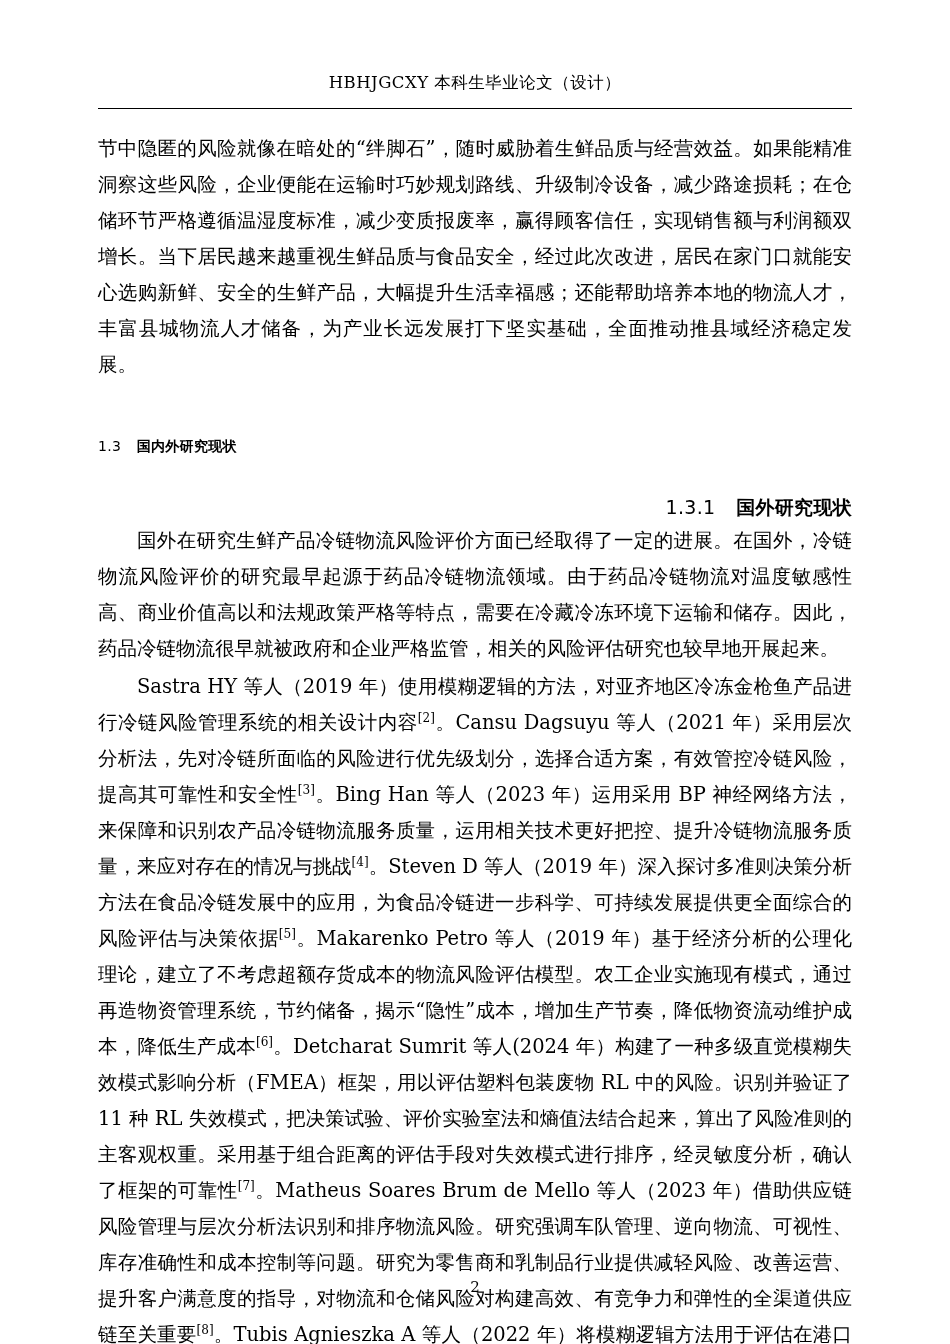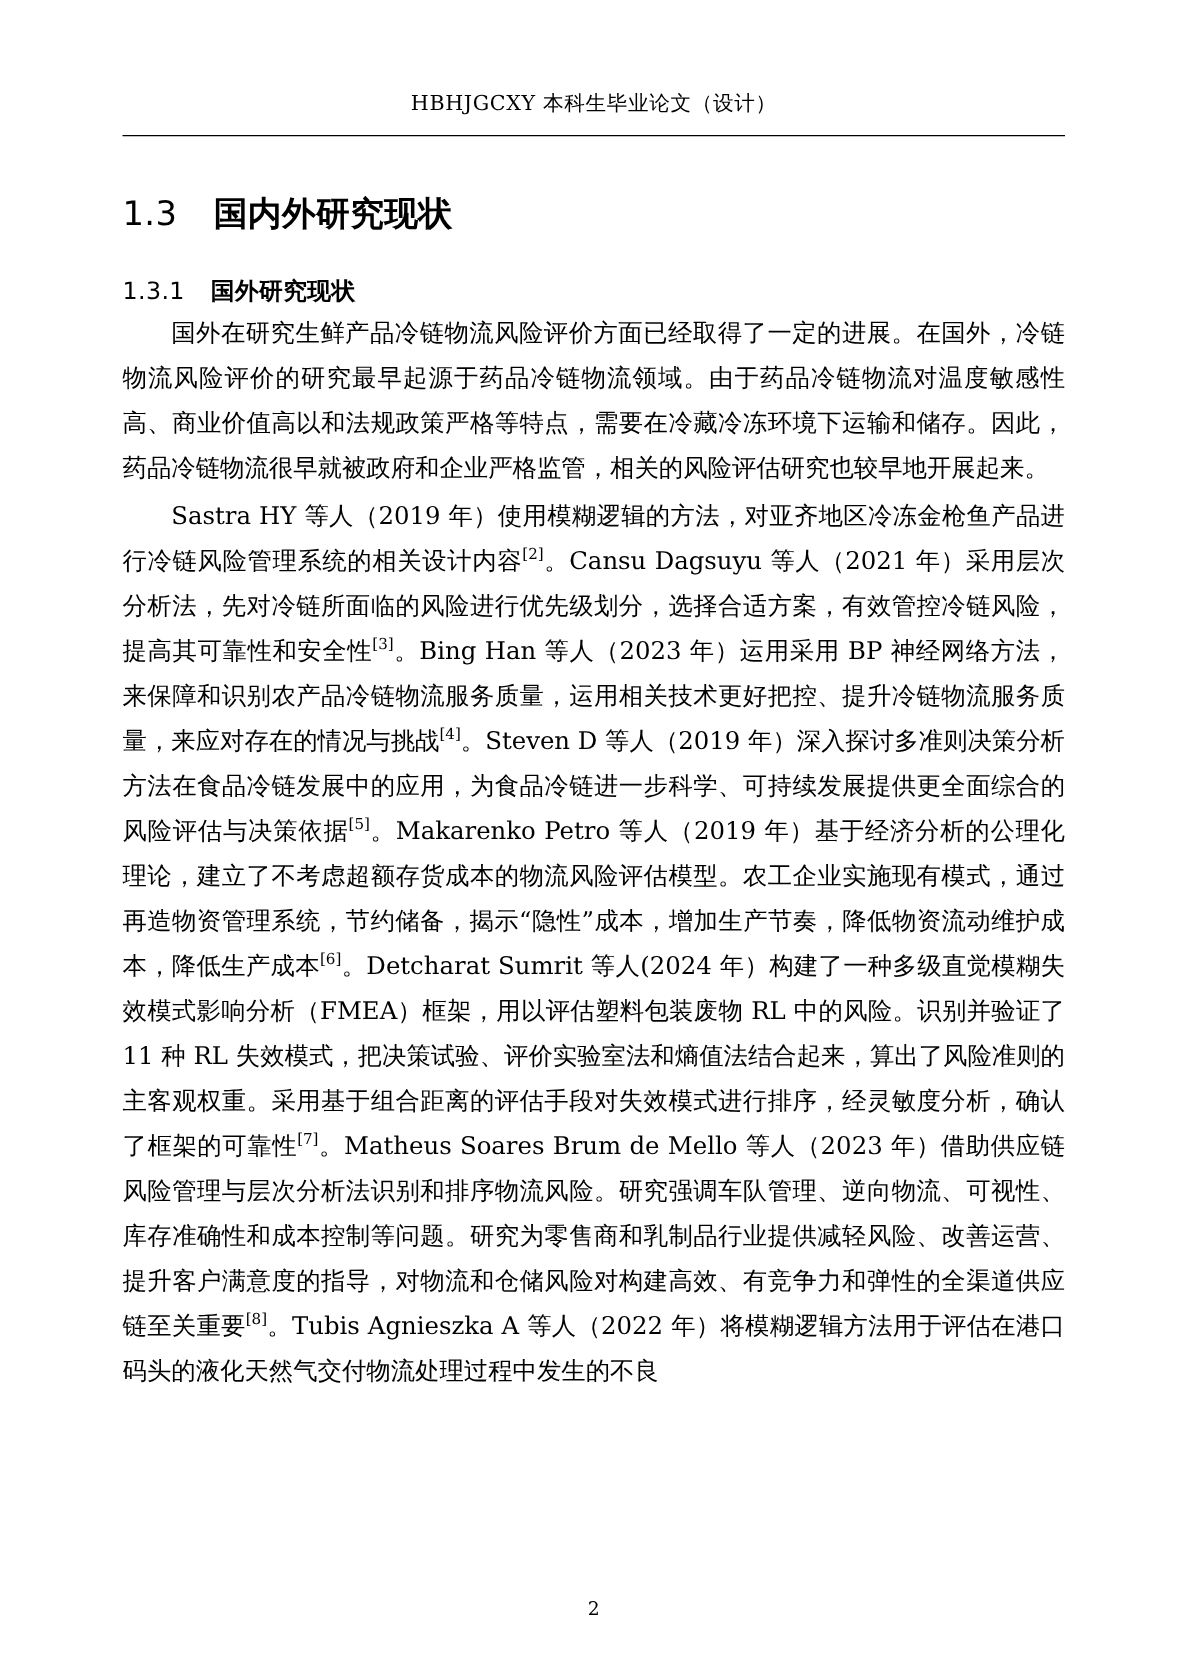--- a/index.html
+++ b/index.html
@@ -42,37 +42,38 @@
     text-justify: inter-ideograph;
     margin: 0;
   }
   .para-top {
     margin-top: 22px;
   }
   .indent {
     text-indent: 39px;
   }
   .h2 {
-    font-size: 27px;
+    font-size: 14px;
     font-weight: bold;
     margin: 46px 0 0 0;
     line-height: 34px;
     font-family: "DejaVu Sans", "Liberation Sans", sans-serif;
     letter-spacing: 0.3px;
   }
   .h2 .num {
     font-weight: normal;
   }
   .h3 {
     font-size: 19px;
     font-weight: bold;
     margin: 28px 0 0 0;
     line-height: 32px;
     font-family: "DejaVu Sans", "Liberation Sans", sans-serif;
     letter-spacing: 0.3px;
+    text-align: right;
   }
   .h3 .num {
     font-weight: normal;
   }
   .sec-body {
   }
   .sec-body2 {
     margin-top: 2px;
   }
   sup {
@@ -91,20 +92,21 @@
   }
 </style>
 </head>
 <body>
 
 <div class="page">
 
   <div class="header">HBHJGCXY 本科生毕业论文（设计）</div>
   <hr class="header-rule">
 
+  <p class="body-text para-top">节中隐匿的风险就像在暗处的“绊脚石”，随时威胁着生鲜品质与经营效益。如果能精准洞察这些风险，企业便能在运输时巧妙规划路线、升级制冷设备，减少路途损耗；在仓储环节严格遵循温湿度标准，减少变质报废率，赢得顾客信任，实现销售额与利润额双增长。当下居民越来越重视生鲜品质与食品安全，经过此次改进，居民在家门口就能安心选购新鲜、安全的生鲜产品，大幅提升生活幸福感；还能帮助培养本地的物流人才，丰富县城物流人才储备，为产业长远发展打下坚实基础，全面推动推县域经济稳定发展。</p>
 
   <h2 class="h2">
     <span class="num">1.3</span>
     &nbsp;&nbsp;<span>国内外研究现状</span>
   </h2>
 
   <h3 class="h3">
     <span class="num">1.3.1</span>
     &nbsp;&nbsp;<span>国外研究现状</span>
   </h3>

